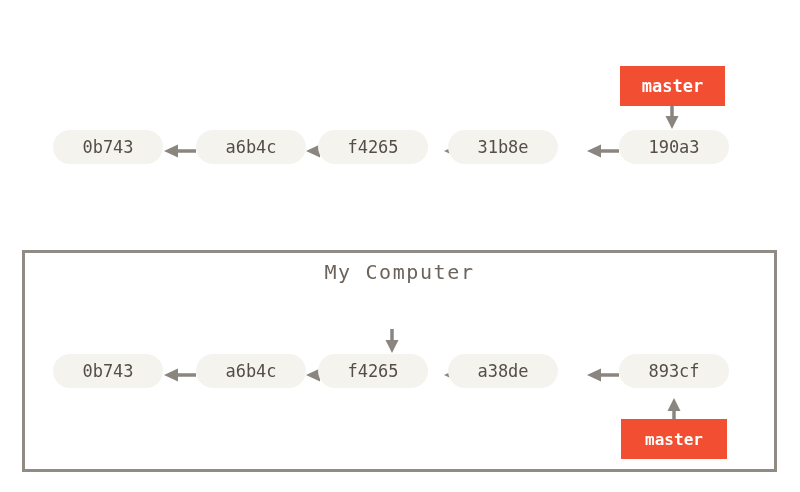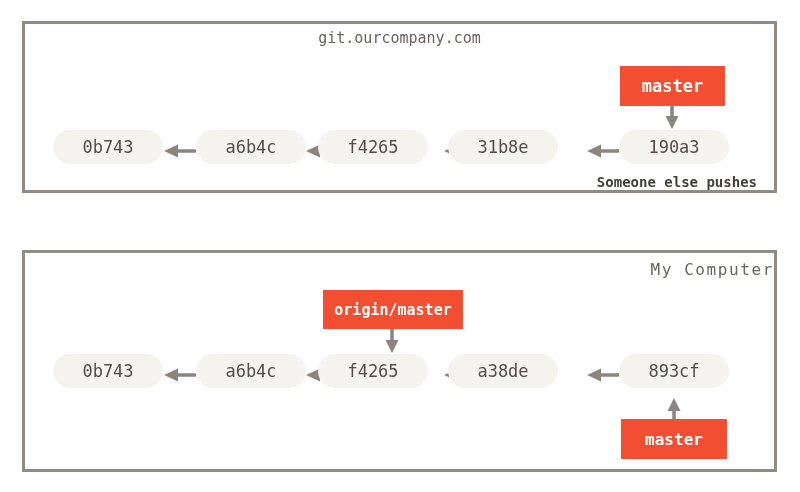--- a/index.html
+++ b/index.html
@@ -22,21 +22,21 @@
     position:absolute;border:3px solid var(--border);
     box-sizing:border-box;background:transparent;
   }
   .panel-remote{left:22px;top:21px;width:755px;height:172px;}
   .panel-local{left:22px;top:250px;width:755px;height:222px;}
   .panel-title{
     position:absolute;left:0;width:100%;text-align:center;
     color:var(--title);
   }
   .panel-remote .panel-title{top:5px;font-size:15px;}
-  .panel-local .panel-title{top:7px;font-size:16px;letter-spacing:1.6px;text-align:right;}
+  .panel-local .panel-title{top:7px;font-size:20px;letter-spacing:1.6px;}
   .commit{
     position:absolute;width:110px;height:34px;border-radius:21px;
     background:var(--node-fill);color:var(--node-text);
     font-size:17px;display:flex;align-items:center;justify-content:center;
   }
   .row-remote .commit{top:130px;}
   .row-local .commit{top:354px;}
   .c0{left:53px;} .c1{left:196px;} .c2{left:318px;} .c3{left:448px;} .c4{left:619px;}
   .branch-label{
     position:absolute;background:var(--red);color:var(--label-text);
@@ -51,23 +51,20 @@
   }
   svg.arrows{position:absolute;left:0;top:0;pointer-events:none;}
   svg.arrows line{stroke:var(--line);stroke-width:3.5;}
   svg.arrows polygon{fill:var(--line);}
 </style>
 </head>
 <body>
 
 <div class="canvas">
 
-  <div class="panel panel-remote">
-    <div class="panel-title">git.ourcompany.com</div>
-  </div>
 
   <div class="panel panel-local">
     <div class="panel-title">My Computer</div>
   </div>
 
   <svg class="arrows" width="800" height="492">
 
     <g>
       <line x1="196" y1="151" x2="178" y2="151"></line>
       <polygon points="164,151 178,144.5 178,157.5"></polygon>
@@ -128,18 +125,16 @@
 
   <div class="row-local">
     <div class="commit c0">0b743</div>
     <div class="commit c1">a6b4c</div>
     <div class="commit c2">f4265</div>
     <div class="commit c3">a38de</div>
     <div class="commit c4">893cf</div>
   </div>
 
   <div class="branch-label label-remote-master">master</div>
-  <div class="branch-label label-origin-master">origin/master</div>
   <div class="branch-label label-local-master">master</div>
 
-  <div class="annotation">Someone else pushes</div>
 
 </div>
 
 </body></html>

